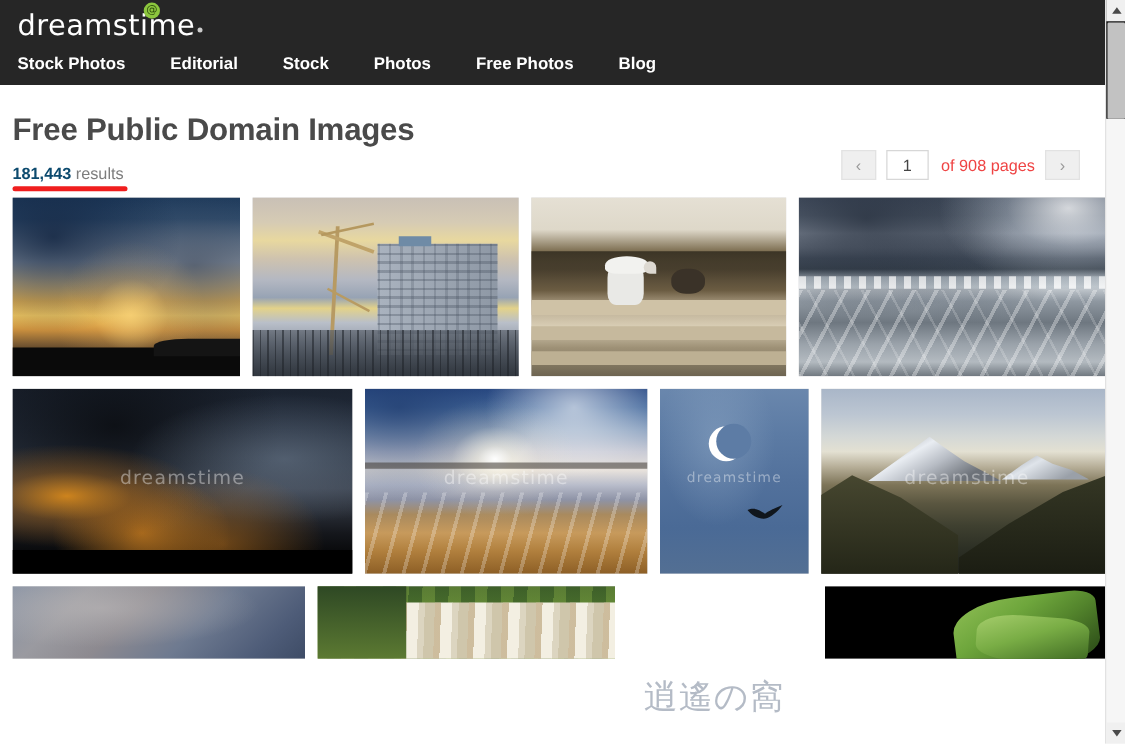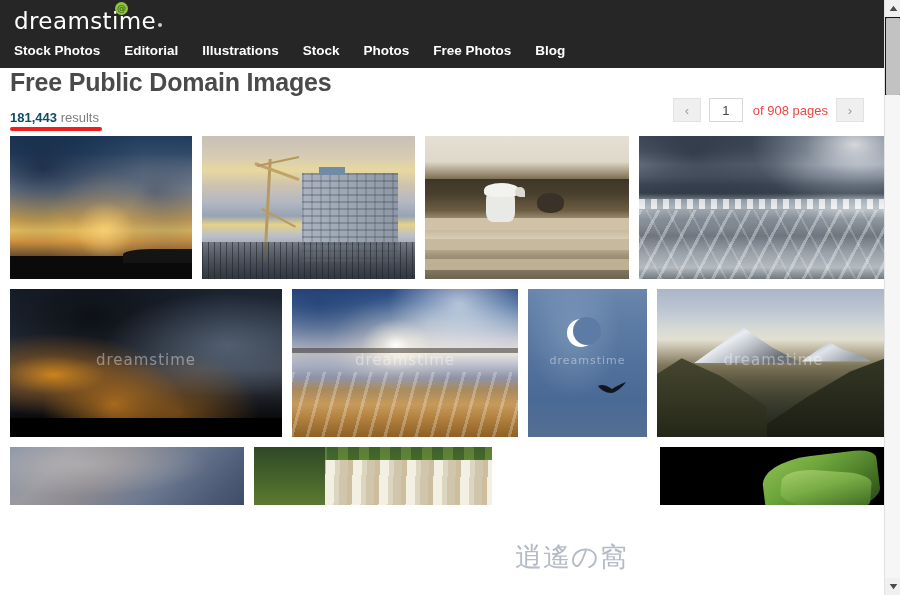--- a/index.html
+++ b/index.html
@@ -60,21 +60,21 @@
     background: #8cc63e;
     color: #2f4d0d;
     font-size: 9px;
     line-height: 13px;
     text-align: center;
     font-family: "DejaVu Sans", sans-serif;
   }
   .nav {
     display: flex;
     align-items: center;
-    gap: 0px;
+    gap: 12px;
     padding-top: 5px;
   }
   .nav-item {
     color: #ffffff;
     font-size: 13.5px;
     font-weight: bold;
     padding: 4px 24px 4px 0;
     cursor: pointer;
     white-space: nowrap;
   }
@@ -140,20 +140,21 @@
     cursor: pointer;
     border: none;
   }
 
   
   .content { padding: 0 10px; position: relative; }
   .res-head {
     display: flex;
     align-items: flex-start;
     justify-content: space-between;
+    padding-top: 22px;
   }
   .h1 {
     font-size: 25px;
     font-weight: bold;
     color: #4a4a4a;
     letter-spacing: -0.2px;
   }
   .count-wrap { position: relative; margin-top: 11px; display: inline-block; }
   .count { font-size: 13px; color: #7d7d7d; }
   .count b { color: #0c4a6e; font-weight: bold; }
@@ -295,21 +296,20 @@
   <div class="viewport">
 
     <div class="topbar">
       <div class="logo">
         <span class="logo-text">dreamstime</span><span class="logo-dot"></span>
         <span class="logo-at">@</span>
       </div>
       <div class="nav">
         <div class="nav-item">Stock Photos</div>
         <div class="nav-item">Editorial</div>
-        <div class="nav-item">Illustrations</div>
         <div class="nav-item">Stock</div>
         <div class="nav-item">Photos</div>
         <div class="nav-item">Free Photos</div>
         <div class="nav-item">Blog</div>
       </div>
     </div>
 
 
     <div class="content">
 

